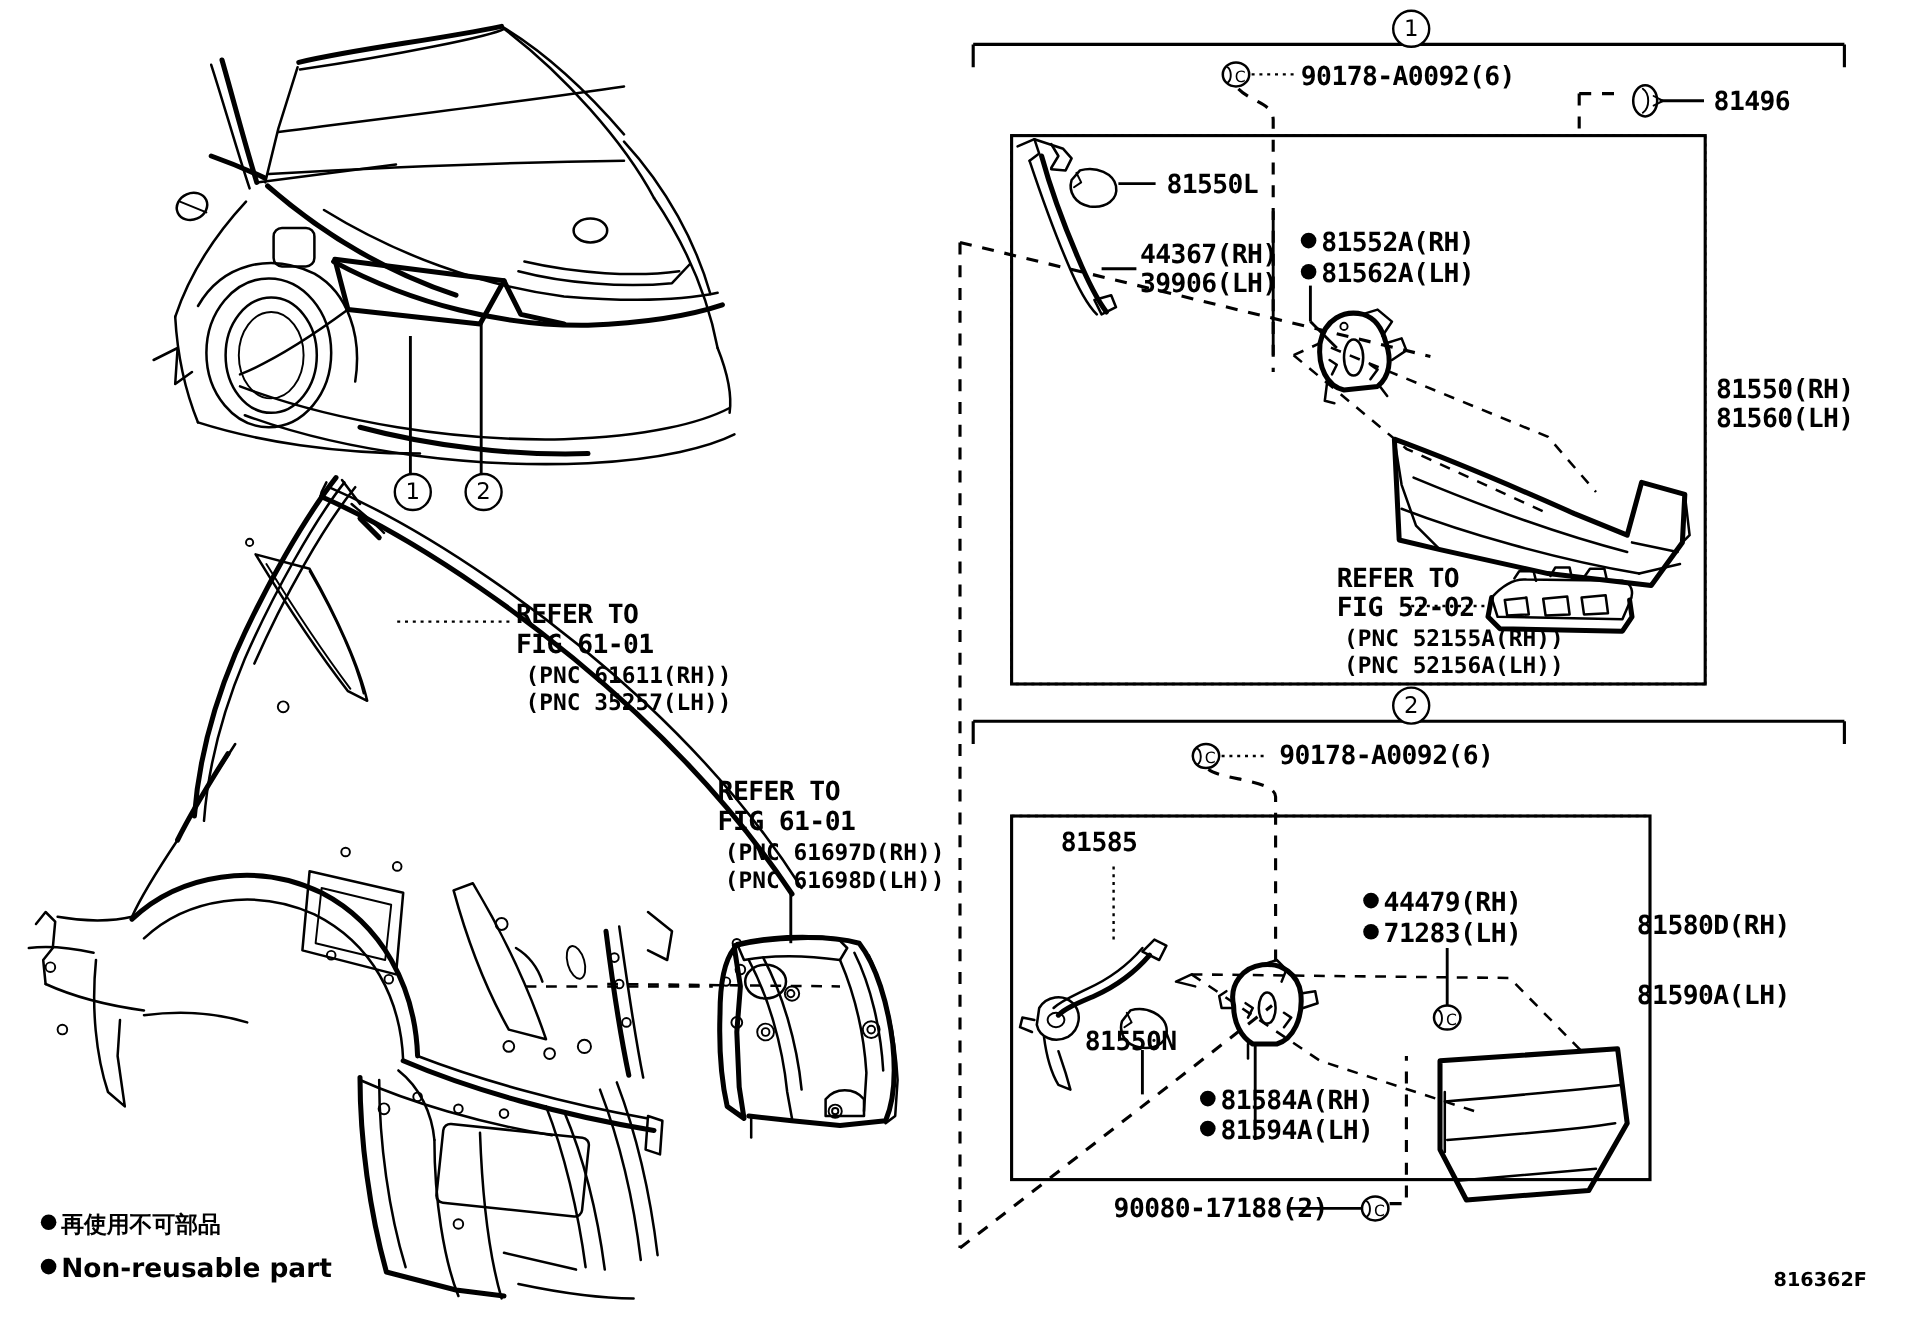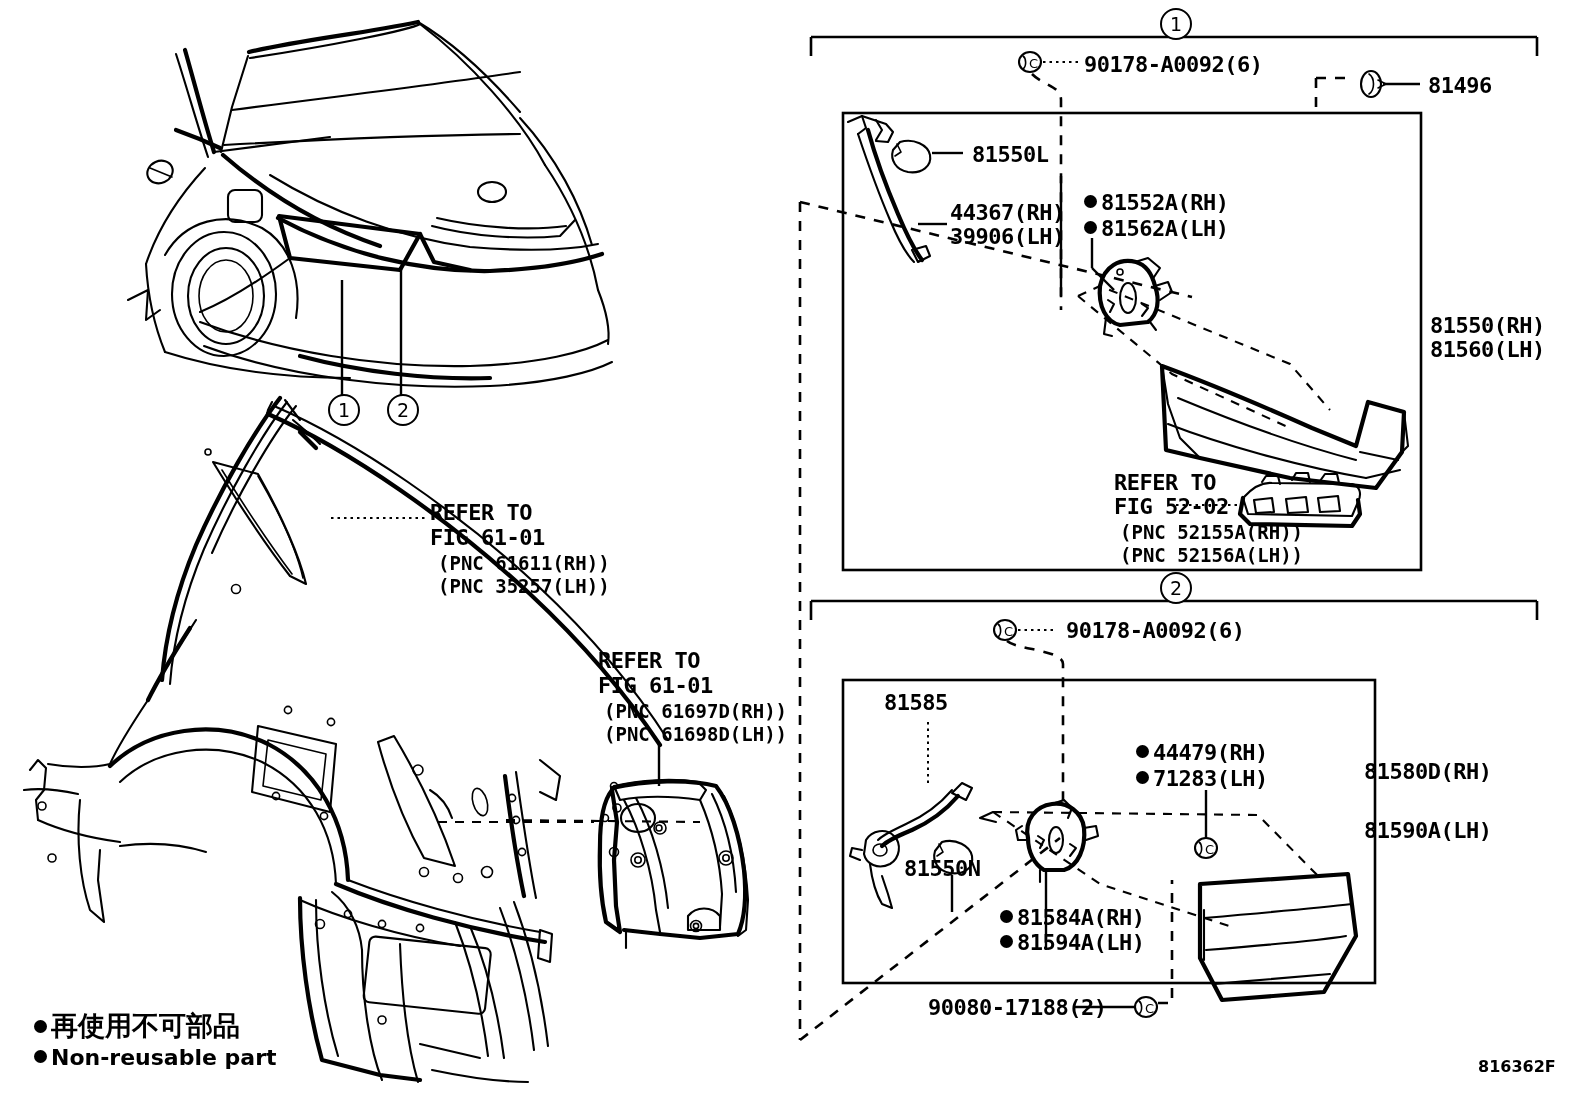--- a/index.html
+++ b/index.html
@@ -13,21 +13,21 @@
     position:absolute;
     font-family:"DejaVu Sans Mono","Liberation Mono",monospace;
     font-weight:bold;
     color:#000;
     white-space:pre;
     letter-spacing:-0.5px;
     line-height:1.18;
   }
   .lbl.t22{font-size:22px;}
   .lbl.sub{font-weight:bold;font-size:19px;letter-spacing:0px;}
-  .lbl.jp{font-family:Liberation Serif, serif;font-weight:bold;font-size:27px;letter-spacing:0px;}
+  .lbl.jp{font-family:Liberation Serif, serif;font-weight:bold;font-size:19px;letter-spacing:0px;}
   .lbl.legend{font-family:"DejaVu Sans","Liberation Sans",sans-serif;font-weight:bold;font-size:22px;letter-spacing:0px;}
   .lbl.figcode{font-family:"DejaVu Sans","Liberation Sans",sans-serif;font-weight:bold;font-size:16px;letter-spacing:0px;}
   .bullet{
     display:inline-block;width:13px;height:13px;border-radius:50%;
     background:#000;vertical-align:2px;margin-right:4px;
   }
   .circnum{
     position:absolute;width:28px;height:28px;border:2px solid #000;border-radius:50%;
     font-family:"DejaVu Sans","Liberation Sans",sans-serif;font-size:19px;font-weight:normal;
     display:flex;align-items:center;justify-content:center;color:#000;background:#fff;

